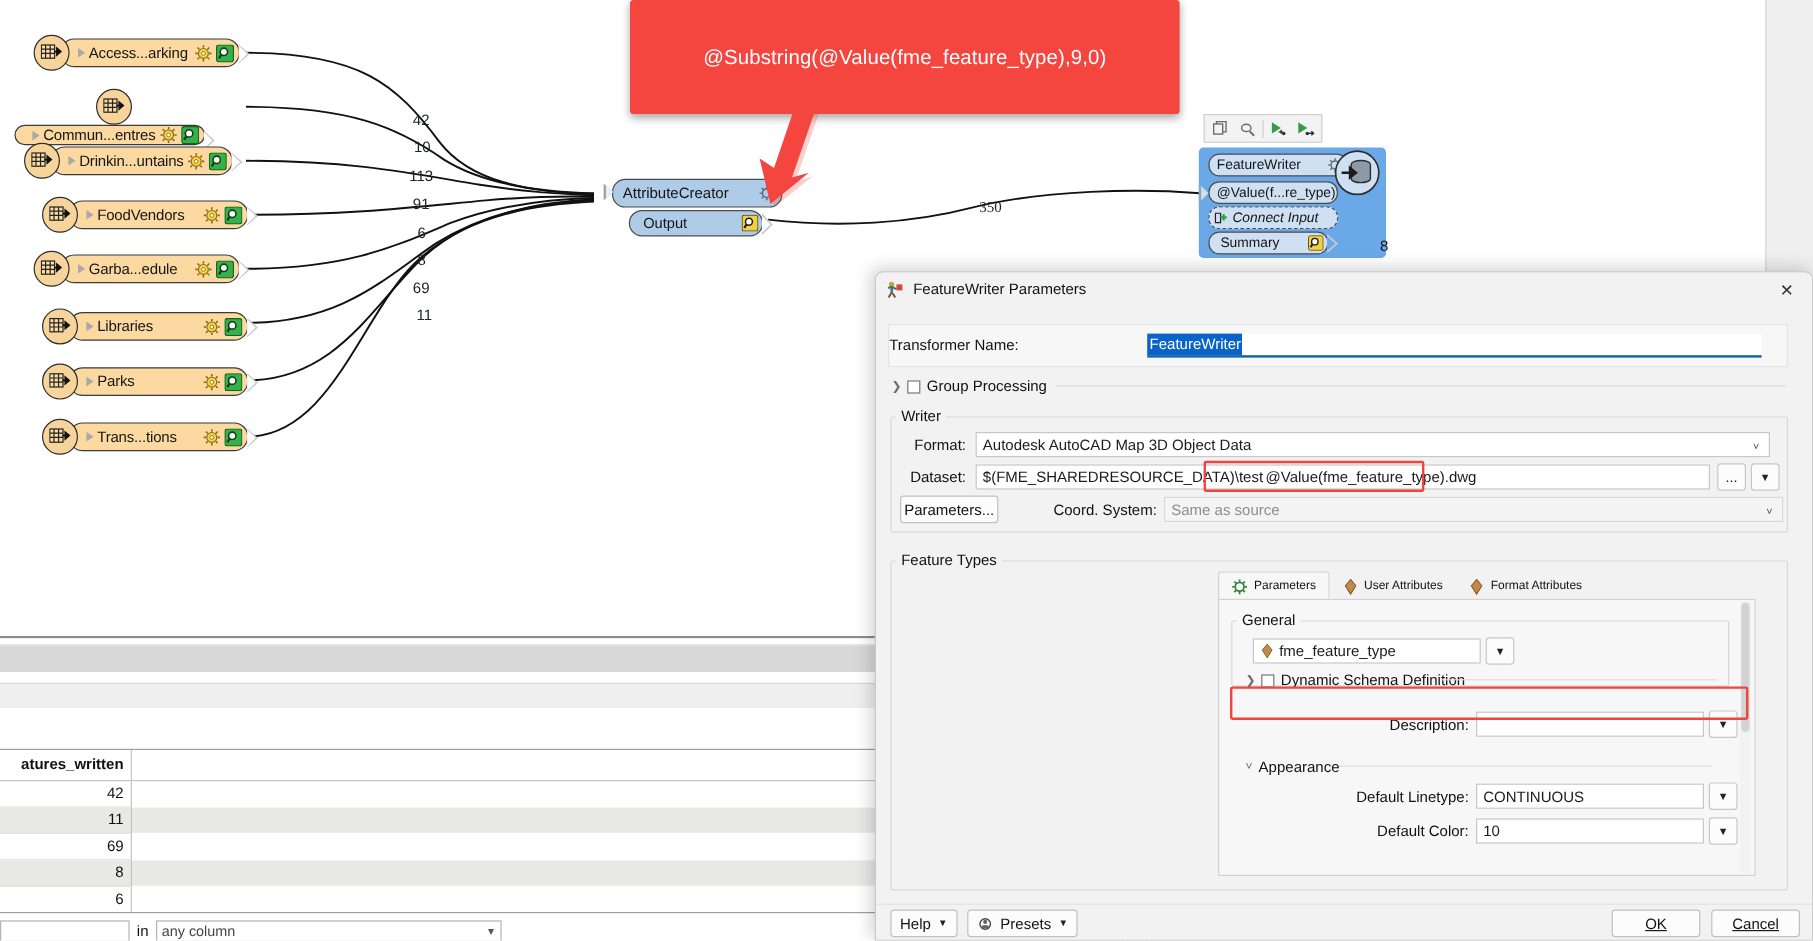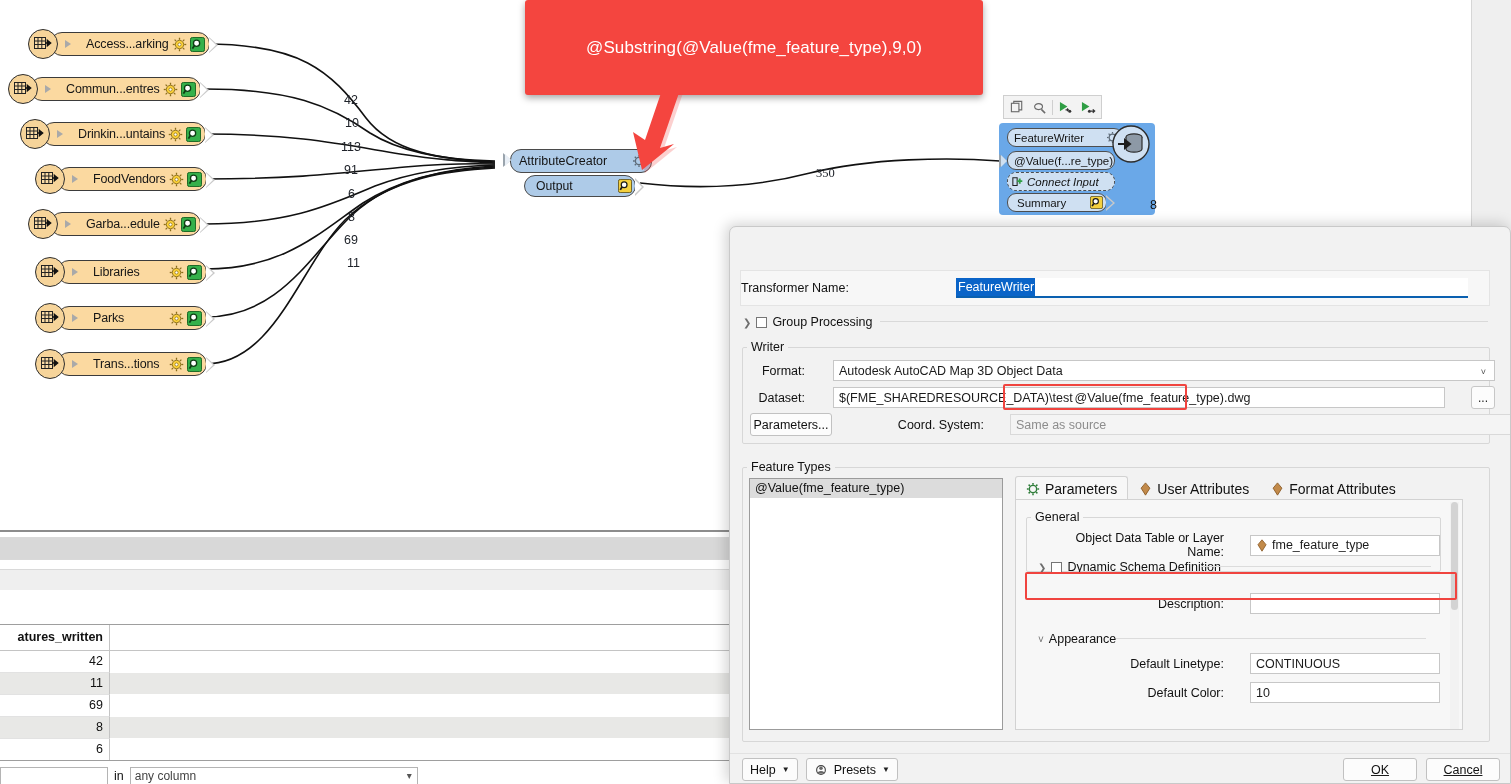--- a/index.html
+++ b/index.html
@@ -40,21 +40,21 @@
     display:flex; align-items:center; gap:3px;
     position:relative; z-index:2; min-width:150px;
   }
   .reader .arrow-tri {
     width:0;height:0;border-left:6px solid #a9a9a9;
     border-top:4px solid transparent;border-bottom:4px solid transparent;
     flex:none;
   }
   .reader .lbl {
     font-size:12.5px; color:#161616; white-space:nowrap;
-    flex:1; letter-spacing:-0.15px;margin-left:12px;
+    flex:1; letter-spacing:-0.15px;
   }
   .reader .gear, .reader .mag { width:15px;height:15px;flex:none; }
   .reader .outport {
     position:absolute; right:-9px; top:4px;
     width:0;height:0;
     border-left:9px solid #c9c9c9;
     border-top:8px solid transparent;border-bottom:8px solid transparent;
   }
   .reader .outport-i {
     position:absolute; right:-7px; top:5px;
@@ -241,21 +241,21 @@
   .grouptoggle .cb { width:11px;height:11px;border:1px solid #767676;background:#fff;}
   .grouptoggle .t { font-size:12.5px; color:#111; }
 
   fieldset.gbox {
     position:absolute; border:1px solid #d7d7d7; border-radius:2px;
   }
   fieldset.gbox > legend {
     font-size:12.5px; color:#111; padding:0 4px; margin-left:4px;
   }
 
-  .frow { position:absolute; display:flex; align-items:center;gap:20px; }
+  .frow { position:absolute; display:flex; align-items:center; }
   .flab { font-size:12.5px; color:#111; text-align:right; }
   .finput {
     height:21px; background:#ffffff; border:1px solid #c7c7c7;
     display:flex; align-items:center; padding:0 5px;
     font-size:12.5px; color:#1b1b1b; position:relative;
   }
   .finput.readonly { background:#f4f4f4; color:#8d8d8d; border-color:#d9d9d9;}
   .chevbtn {
     width:13px;height:13px;display:flex;align-items:center;justify-content:center;
     font-size:9px;color:#4a4a4a;
@@ -280,21 +280,21 @@
     height:19px; background:#dcdcdc; font-size:12.5px; color:#111;
     padding:2px 0 0 5px;
   }
 
   #tabstrip {
     position:absolute; left:285px; top:220px; width:460px; height:24px;
     display:flex; align-items:flex-end; gap:0;
   }
   .tab {
     height:24px; display:flex; align-items:center; gap:5px;
-    padding:0 10px; font-size:14px; color:#111;
+    padding:0 10px; font-size:10px; color:#111;
     border:1px solid transparent; border-bottom:none;
     background:transparent;
   }
   .tab.active {
     background:#f7f7f7; border-color:#d2d2d2;
     border-radius:3px 3px 0 0;
   }
 
   #tabpanel {
     position:absolute; left:285px; top:243px; width:448px; height:231px;
@@ -380,21 +380,21 @@
       <svg class="mag" viewBox="0 0 16 16">
           <rect x="0.5" y="0.5" width="15" height="15" rx="2" fill="#35b04a" stroke="#14621f"></rect>
           <circle cx="7" cy="6.6" r="3.3" fill="#fff" stroke="#0e3d14" stroke-width="1.4"></circle>
           <line x1="4.6" y1="9.2" x2="2.6" y2="12.4" stroke="#0e3d14" stroke-width="2"></line>
         </svg>
       <div class="outport"></div>
       <div class="outport-i"></div>
     </div>
   </div>
 
-  <div class="reader" style="left:8px; top:74px;">
+  <div class="reader" style="left:20px; top:74px;flex-direction:column;">
     <div class="disc">
       <svg width="18" height="16" viewBox="0 0 18 16">
           <rect x="0.5" y="1.5" width="11" height="11" fill="#fbdca6" stroke="#222" stroke-width="1"></rect>
           <line x1="0.5" y1="5" x2="11.5" y2="5" stroke="#222"></line>
           <line x1="0.5" y1="8.5" x2="11.5" y2="8.5" stroke="#222"></line>
           <line x1="4" y1="1.5" x2="4" y2="12.5" stroke="#222"></line>
           <line x1="7.8" y1="1.5" x2="7.8" y2="12.5" stroke="#222"></line>
           <path d="M11 7 h4 M13.5 4.5 l3 2.5 l-3 2.5 z" stroke="#111" stroke-width="1.6" fill="#111"></path>
         </svg>
     </div>
@@ -835,20 +835,31 @@
     </div>
   </div>
 </div>
 
 <div id="pane-right-blank"></div>
 <div id="rowcount">8 row(s)</div>
 <div id="rowcount-div1"></div>
 <div id="rowcount-div2"></div>
 
 <div id="dialog">
+  <div id="dlg-title">
+    <svg width="16" height="16" viewBox="0 0 16 16">
+      <circle cx="5" cy="4" r="2.2" fill="#c8a050"></circle>
+        <rect x="4" y="6" width="2.2" height="6" fill="#4a6fa5"></rect>
+      <path d="M2 7 L5 6 L9 8" stroke="#3a7d3a" stroke-width="1.6" fill="none"></path>
+      <path d="M4.5 11.5 L2.5 15 M6 11.5 L8 15" stroke="#8a4a2a" stroke-width="1.6"></path>
+      <rect x="9" y="4" width="5" height="5" fill="#d04a3a"></rect>
+    </svg>
+    <div class="t">FeatureWriter Parameters</div>
+    <div id="dlg-close">✕</div>
+  </div>
 
   <div id="dlg-body">
 
     <div id="namebar">
       <div class="lab">Transformer Name:</div>
       <div class="nameinput">
         <span class="selected">FeatureWriter</span>
       </div>
     </div>
 
@@ -889,23 +900,20 @@
       <div class="finput readonly" style="width:516px; margin-left:6px;">
         <span>Same as source</span>
         <span class="chevbtn" style="position:absolute;right:4px;top:4px;">˅</span>
       </div>
     </div>
 
     <fieldset class="gbox" style="left:12px; top:204px; width:748px; height:282px;">
       <legend>Feature Types</legend>
     </fieldset>
 
-    <div id="ft-listbox">
-      <div class="item">@Value(fme_feature_type)</div>
-    </div>
 
     <div id="tabstrip">
       <div class="tab active">
         <svg width="14" height="14" viewBox="0 0 16 16">
             <circle cx="8" cy="8" r="4.2" fill="none" stroke="#2f7d3a" stroke-width="1.6"></circle>
             <g stroke="#2f7d3a" stroke-width="1.7">
               <line x1="8" y1="1" x2="8" y2="3"></line>
               <line x1="8" y1="13" x2="8" y2="15"></line>
               <line x1="1" y1="8" x2="3" y2="8"></line>
               <line x1="13" y1="8" x2="15" y2="8"></line>
@@ -931,21 +939,20 @@
       </div>
     </div>
 
     <div id="tabpanel">
 
       <fieldset class="gbox" style="left:10px; top:10px; width:415px; height:62px;">
         <legend>General</legend>
       </fieldset>
 
       <div class="frow" style="left:22px; top:31px;">
-        <div class="flab" style="width:186px;">Object Data Table or Layer Name:</div>
         <div class="finput" style="width:190px; margin-left:6px; background:#fff;">
           <svg width="12" height="13" viewBox="0 0 14 16" style="margin-right:4px;flex:none;">
               <path d="M7 1 L12 7 L7 15 L2 7 Z" fill="#c28a4a" stroke="#8a5a26" stroke-width="1"></path>
             </svg>
           <span>fme_feature_type</span>
         </div>
         <div class="dropbtn" style="margin-left:4px;">
           <span style="font-size:9px;color:#222;">▼</span>
         </div>
       </div>

